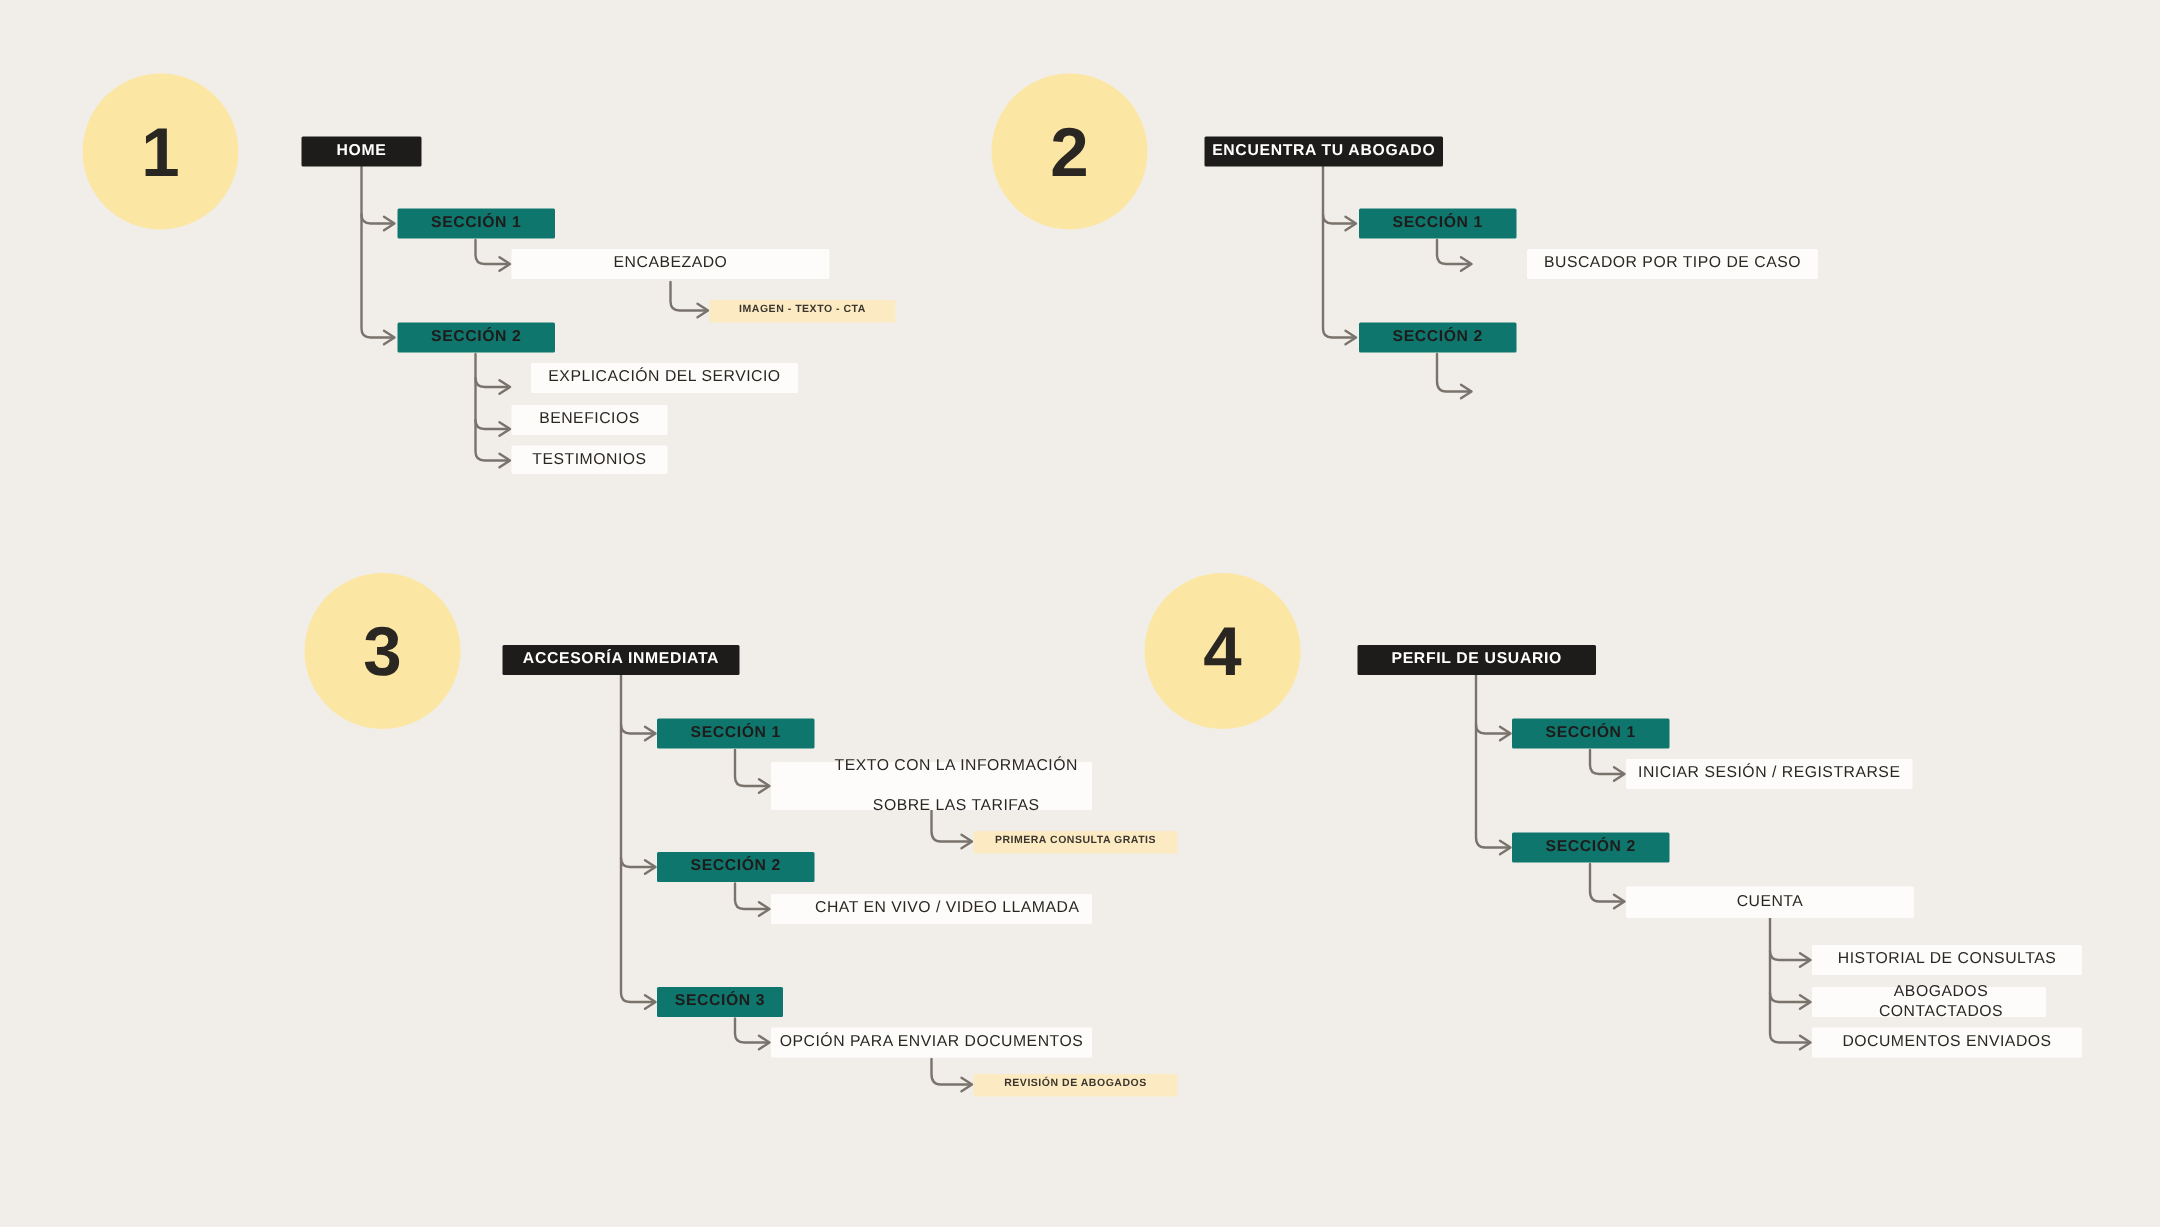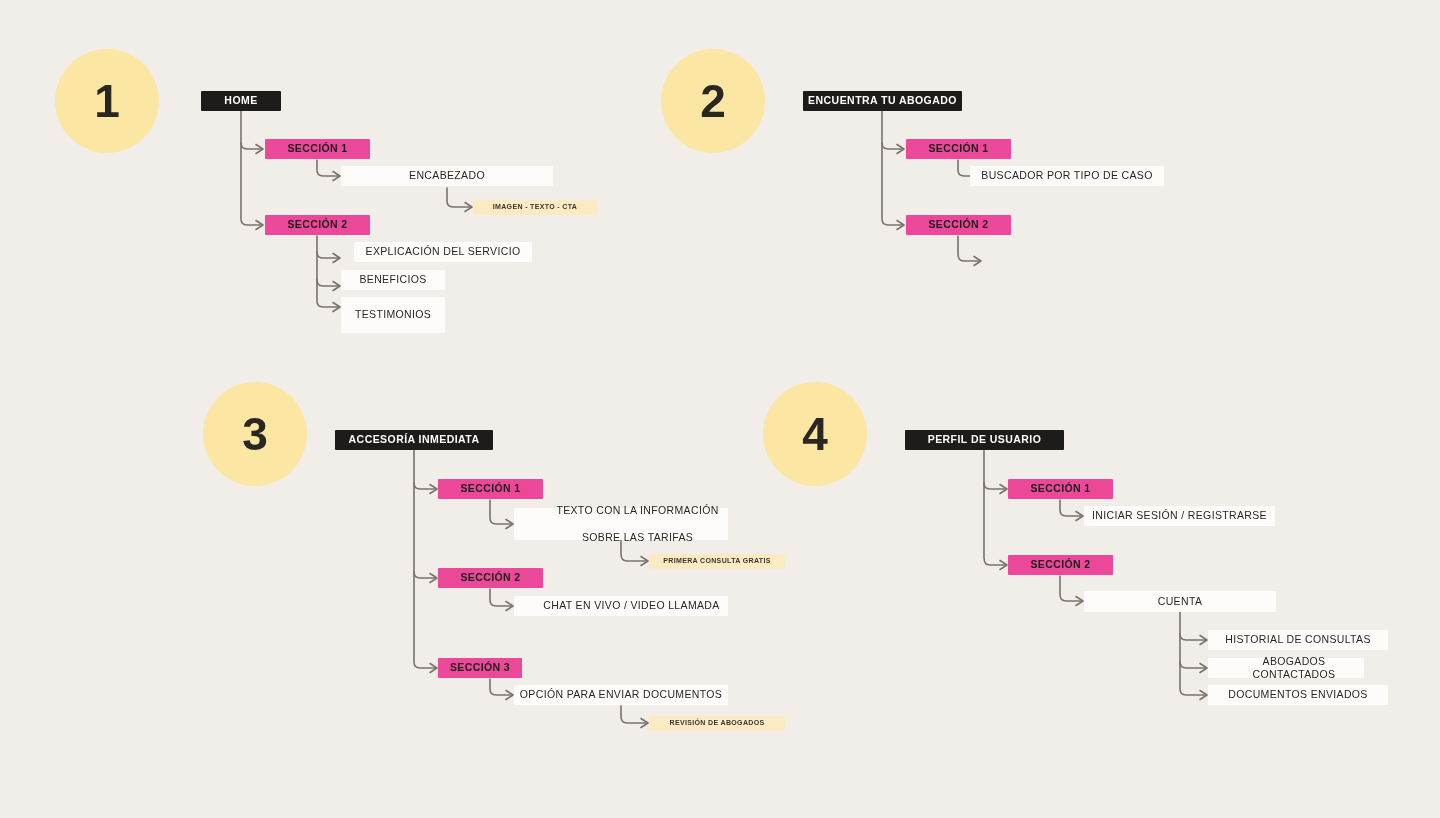--- a/index.html
+++ b/index.html
@@ -32,21 +32,21 @@
   .node span{display:block;width:100%;}
 
   .node.root{
     background:#1E1C1A;color:#FFFFFF;
     font-size:10.5px;font-weight:bold;letter-spacing:.45px;
     justify-content:center;text-align:center;
     border-radius:1px;
     height:20px;
   }
   .node.section{
-    background:#ec4899;color:#1E1C1A;
+    background:#0f766e;color:#1E1C1A;
     font-size:10.5px;font-weight:bold;letter-spacing:.4px;
     justify-content:center;text-align:center;
     border-radius:1px;
     height:20px;
   }
   .node.leaf{
     background:#FDFCFA;color:#2A2723;
     font-size:10.5px;font-weight:normal;letter-spacing:.35px;
     justify-content:center;text-align:center;
     border-radius:1px;
@@ -167,37 +167,37 @@
   </div>
 
   <div class="node leaf" style="left:341px;top:242px;width:178px;height:20px;margin-left:13px;">
     <span>EXPLICACIÓN DEL SERVICIO</span>
   </div>
 
   <div class="node leaf" style="left:341px;top:270px;width:104px;height:20px;">
     <span>BENEFICIOS</span>
   </div>
 
-  <div class="node leaf" style="left:341px;top:297px;width:104px;height:36px;">
+  <div class="node leaf" style="left:341px;top:297px;width:104px;height:19px;">
     <span>TESTIMONIOS</span>
   </div>
 
   <div class="num-circle" style="left:661px;top:49px;width:104px;height:104px;font-size:46px;">
     <span>2</span>
   </div>
 
   <div class="node root" style="left:803px;top:91px;width:159px;">
     <span>ENCUENTRA TU ABOGADO</span>
   </div>
 
   <div class="node section" style="left:906px;top:139px;width:105px;">
     <span>SECCIÓN 1</span>
   </div>
 
-  <div class="node leaf" style="left:970px;top:166px;width:194px;height:20px;">
+  <div class="node leaf" style="left:1018px;top:166px;width:194px;height:20px;">
     <span>BUSCADOR POR TIPO DE CASO</span>
   </div>
 
   <div class="node section" style="left:906px;top:215px;width:105px;">
     <span>SECCIÓN 2</span>
   </div>
 
 
   <div class="num-circle" style="left:203px;top:382px;width:104px;height:104px;font-size:46px;">
     <span>3</span>

